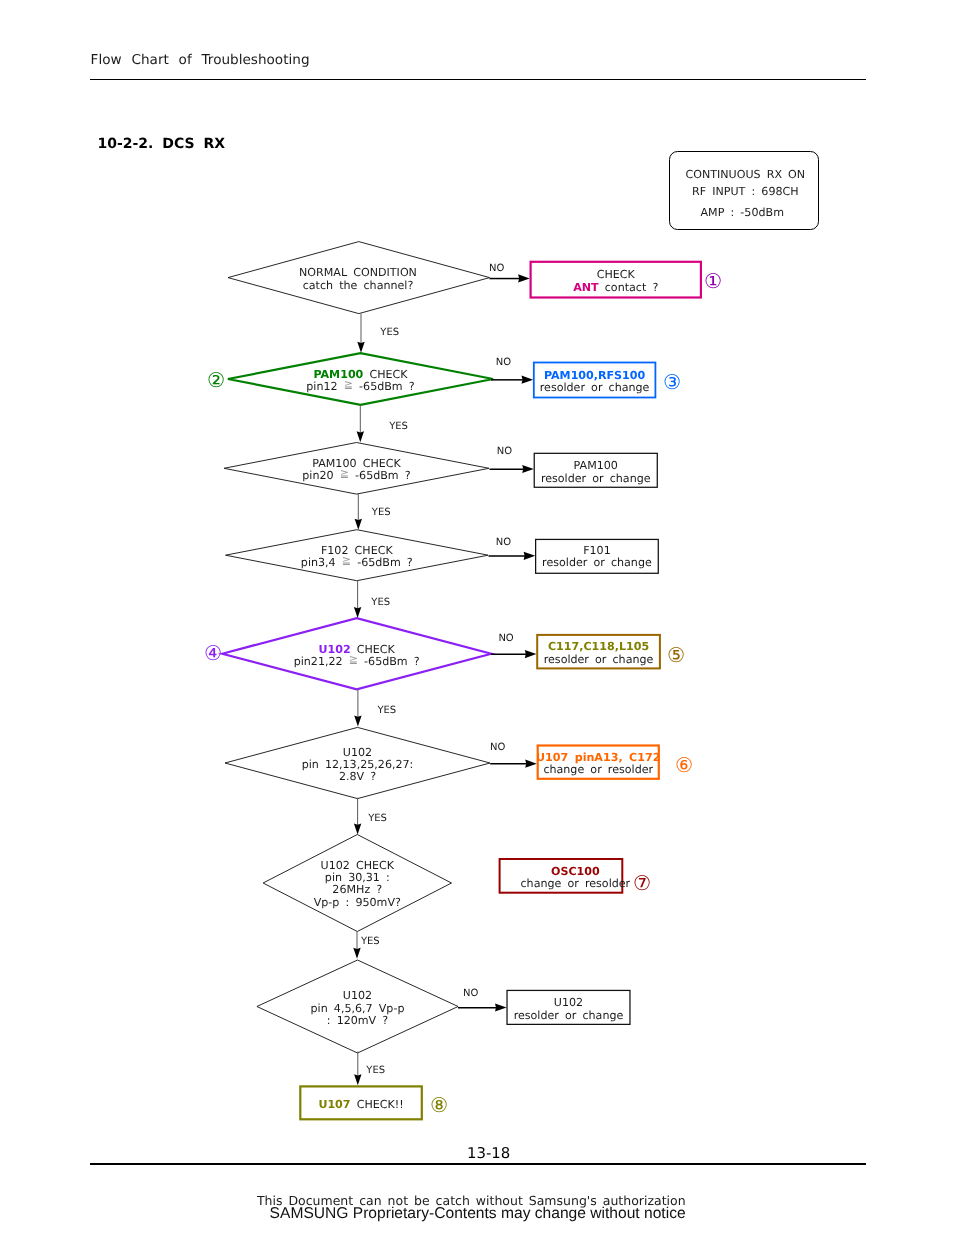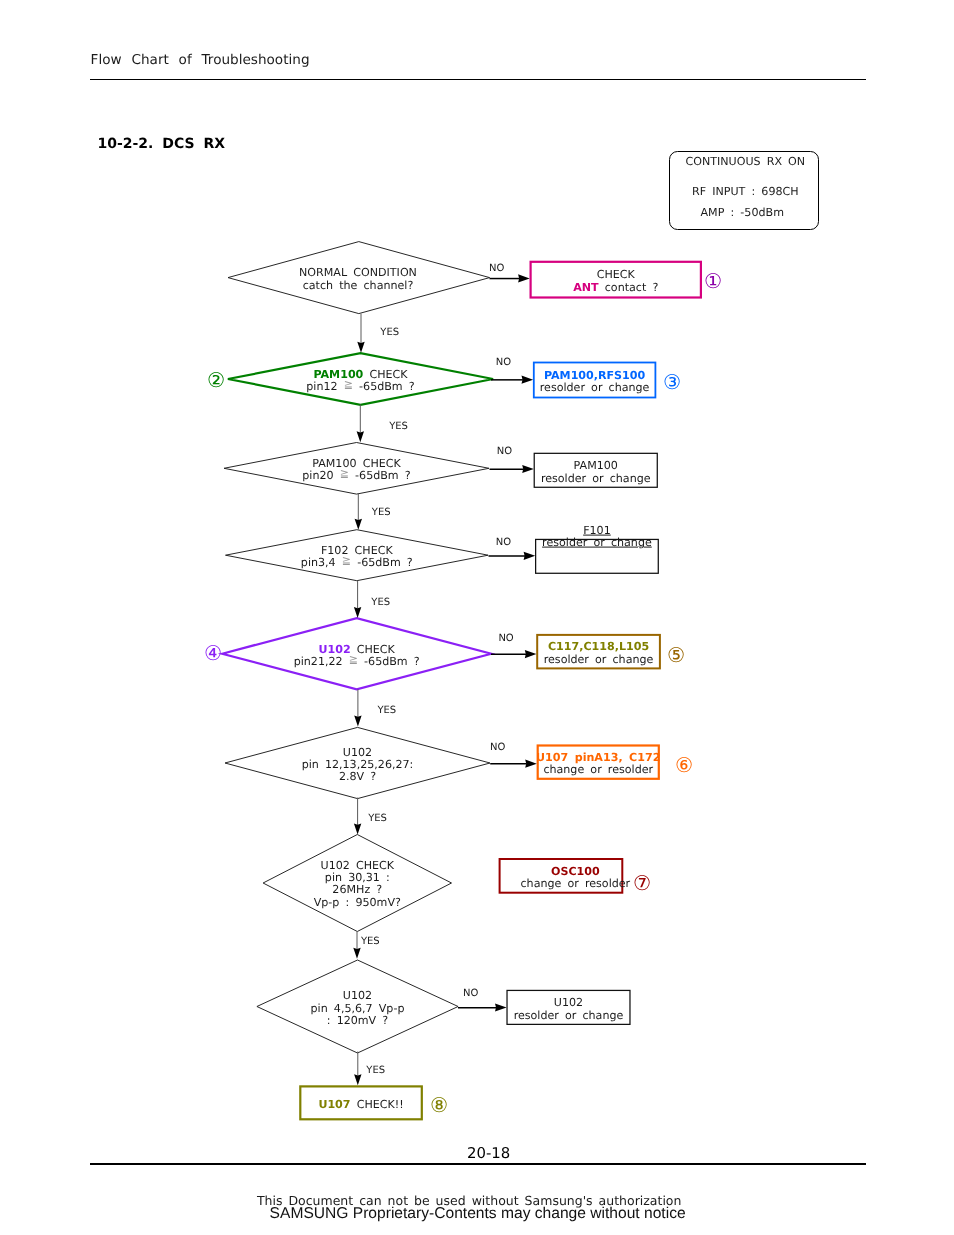--- a/index.html
+++ b/index.html
@@ -30,21 +30,21 @@
   b{font-weight:bold;}
 </style>
 </head>
 <body>
 
 <div class="abs" id="header-label">Flow Chart of Troubleshooting</div>
 <div class="abs" id="header-rule"></div>
 <div class="abs" id="page-title">10-2-2. DCS RX</div>
 
 <div class="abs" id="note-box">
-  <div class="nl" style="top:4px">CONTINUOUS RX ON</div>
+  <div class="nl" style="top:17px">CONTINUOUS RX ON</div>
   <div class="nl" style="top:34.6px">RF INPUT : 698CH</div>
   <div class="nl" style="top:55.6px;white-space:pre">AMP : -50dBm </div>
 </div>
 
 <svg id="flow" viewBox="0 0 954 1235">
     <defs>
       <marker id="arr" markerWidth="12.3" markerHeight="8.8" refX="11.3" refY="3.9" orient="auto" markerUnits="userSpaceOnUse">
         <path d="M0,0 L11.3,3.9 L0,7.8 L2.2,3.9 Z" fill="#000"></path>
       </marker>
       <marker id="arrv" markerWidth="12" markerHeight="8.3" refX="11" refY="3.65" orient="auto" markerUnits="userSpaceOnUse">
@@ -138,21 +138,21 @@
     <div class="nodetext" style="left:206.7px;top:655.5px;width:300px;transform:translateY(-50%);"><b style="color:#8B20F5">U102</b> CHECK<br>pin21,22 <span class="ge">≧</span> -65dBm ?</div>
     <div class="marker" style="left:204px;top:643px;color:#8B20F5;">④</div>
     <div class="nodetext" style="left:207.5px;top:764.8px;width:300px;transform:translateY(-50%);">U102<br>pin 12,13,25,26,27:<br>2.8V ?</div>
     <div class="nodetext" style="left:207.3px;top:884.8px;width:300px;transform:translateY(-50%);">U102 CHECK<br>pin 30,31 :<br>26MHz ?<br>Vp-p : 950mV?</div>
     <div class="nodetext" style="left:207.5px;top:1008.3px;width:300px;transform:translateY(-50%);">U102<br>pin 4,5,6,7 Vp-p<br>: 120mV ?</div>
     <div class="boxtext" style="left:489.5px;top:281.45px;width:252.5px;transform:translateY(-50%);">CHECK<br><b style="color:#D6007F">ANT</b> contact ?</div>
     <div class="marker" style="left:704px;top:271px;color:#8B00A8;">①</div>
     <div class="boxtext" style="left:492.9px;top:381.8px;width:203.4px;transform:translateY(-50%);"><b style="color:#0066FF">PAM100,RFS100</b><br>resolder or change</div>
     <div class="marker" style="left:663px;top:372px;color:#0066FF;">③</div>
     <div class="boxtext" style="left:493.6px;top:472.1px;width:204.3px;transform:translateY(-50%);">PAM100<br>resolder or change</div>
-    <div class="boxtext" style="left:495px;top:537px;width:203.9px;transform:translateY(-50%);text-decoration:underline;">F101<br>resolder or change</div>
+    <div class="boxtext" style="left:495px;top:557px;width:203.9px;transform:translateY(-50%);">F101<br>resolder or change</div>
     <div class="boxtext" style="left:496.20000000000005px;top:653.4499999999999px;width:204.7px;transform:translateY(-50%);"><b style="color:#808000">C117,C118,L105</b><br>resolder or change</div>
     <div class="marker" style="left:667px;top:645px;color:#996600;">⑤</div>
     <div class="boxtext" style="left:496.6px;top:763.9499999999999px;width:203.3px;transform:translateY(-50%);"><b style="color:#FF6600">U107 pinA13, C172</b><br>change or resolder</div>
     <div class="marker" style="left:675px;top:755px;color:#FF6600;">⑥</div>
     <div class="boxtext" style="left:473px;top:877.65px;width:204.7px;transform:translateY(-50%);"><b style="color:#990000">OSC100</b><br>change or resolder</div>
     <div class="marker" style="left:633px;top:873px;color:#990000;">⑦</div>
     <div class="boxtext" style="left:466.4px;top:1009.1999999999999px;width:204.2px;transform:translateY(-50%);">U102<br>resolder or change</div>
     <div class="boxtext" style="left:259.2px;top:1104.6499999999999px;width:203.7px;transform:translateY(-50%);"><b style="color:#808000">U107</b> CHECK!!</div>
     <div class="marker" style="left:430px;top:1095px;color:#808000;">⑧</div>
     <div class="edgelabel" style="left:380.3px;top:325.6px;">YES</div>
@@ -165,16 +165,16 @@
     <div class="edgelabel" style="left:366.3px;top:1064.3px;">YES</div>
     <div class="edgelabel" style="left:489px;top:261.7px;">NO</div>
     <div class="edgelabel" style="left:495.8px;top:355.8px;">NO</div>
     <div class="edgelabel" style="left:496.7px;top:444.7px;">NO</div>
     <div class="edgelabel" style="left:495.8px;top:535.5px;">NO</div>
     <div class="edgelabel" style="left:498.4px;top:631.5px;">NO</div>
     <div class="edgelabel" style="left:490.1px;top:740.7px;">NO</div>
     <div class="edgelabel" style="left:463px;top:986.5px;">NO</div>
   </div>
 
-<div class="abs" id="page-number">20-18</div>
+<div class="abs" id="page-number">13-18</div>
 <div class="abs" id="footer-rule"></div>
 <div class="abs" id="footer1">SAMSUNG Proprietary-Contents may change without notice</div>
-<div class="abs" id="footer2">This Document can not be used without Samsung's authorization</div>
+<div class="abs" id="footer2">This Document can not be catch without Samsung's authorization</div>
 
 </body></html>

